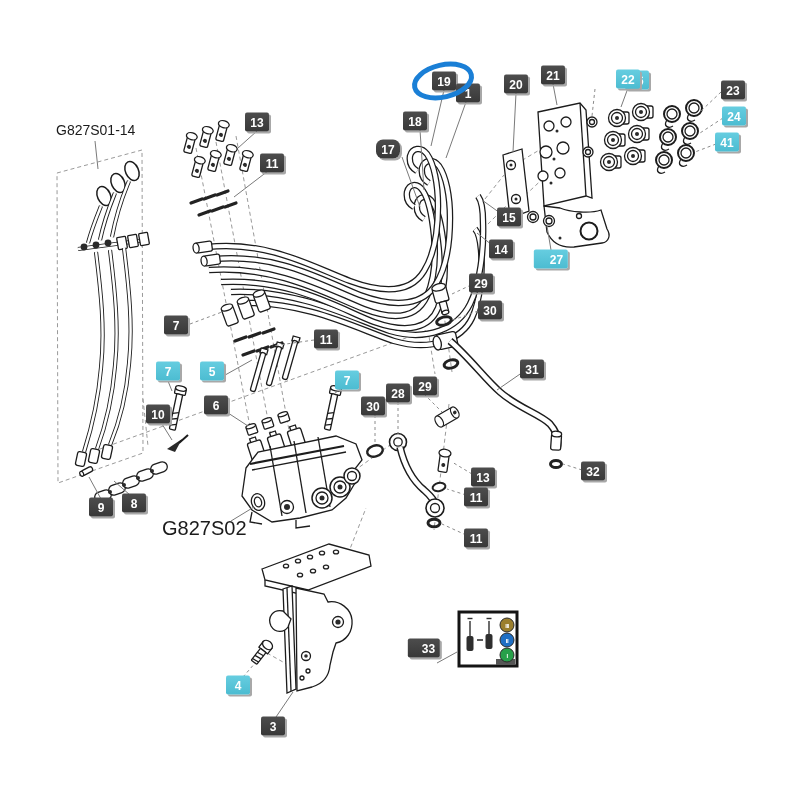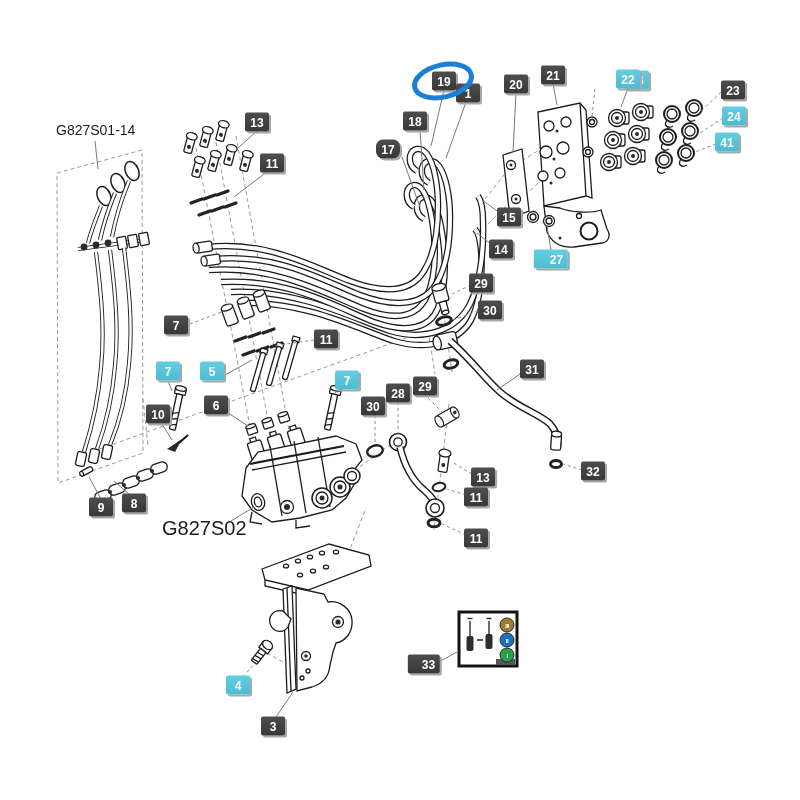--- a/index.html
+++ b/index.html
@@ -581,21 +581,21 @@
       <div class="badge dark" style="left: 425px; top: 386px;">29</div>
       <div class="badge dark" style="left: 532px; top: 369px;">31</div>
       <div class="badge dark" style="left: 593px; top: 471px;">32</div>
       <div class="badge dark" style="left: 483px; top: 477px;">13</div>
       <div class="badge dark" style="left: 476px; top: 497px;">11</div>
       <div class="badge dark" style="left: 476px; top: 538px;">11</div>
       <div class="badge dark" style="left: 101px; top: 507px;">9</div>
       <div class="badge dark" style="left: 134px; top: 503px;">8</div>
       <div class="badge cyan" style="left: 238px; top: 685px;">4</div>
       <div class="badge dark" style="left: 273px; top: 726px;">3</div>
-      <div class="badge dark" style="left: 424px; top: 664px; padding-left: 14px;">33</div>
+      <div class="badge dark" style="left: 424px; top: 648px; padding-left: 14px;">33</div>
     </div>
 
   <svg id="hl" width="800" height="800" viewBox="0 0 800 800">
     <ellipse cx="443" cy="81" rx="29" ry="16" transform="rotate(-13 443 81)" fill="none" stroke="#1a7fd6" stroke-width="5"></ellipse>
   </svg>
 <div class="decal-dot" style="left: 507px; top: 625px; background: rgb(155, 127, 46);">III</div>
     <div class="decal-dot" style="left: 507px; top: 640px; background: rgb(31, 111, 196);">II</div>
     <div class="decal-dot" style="left: 507px; top: 655px; background: rgb(39, 160, 74);">I</div>
   </div>
 

